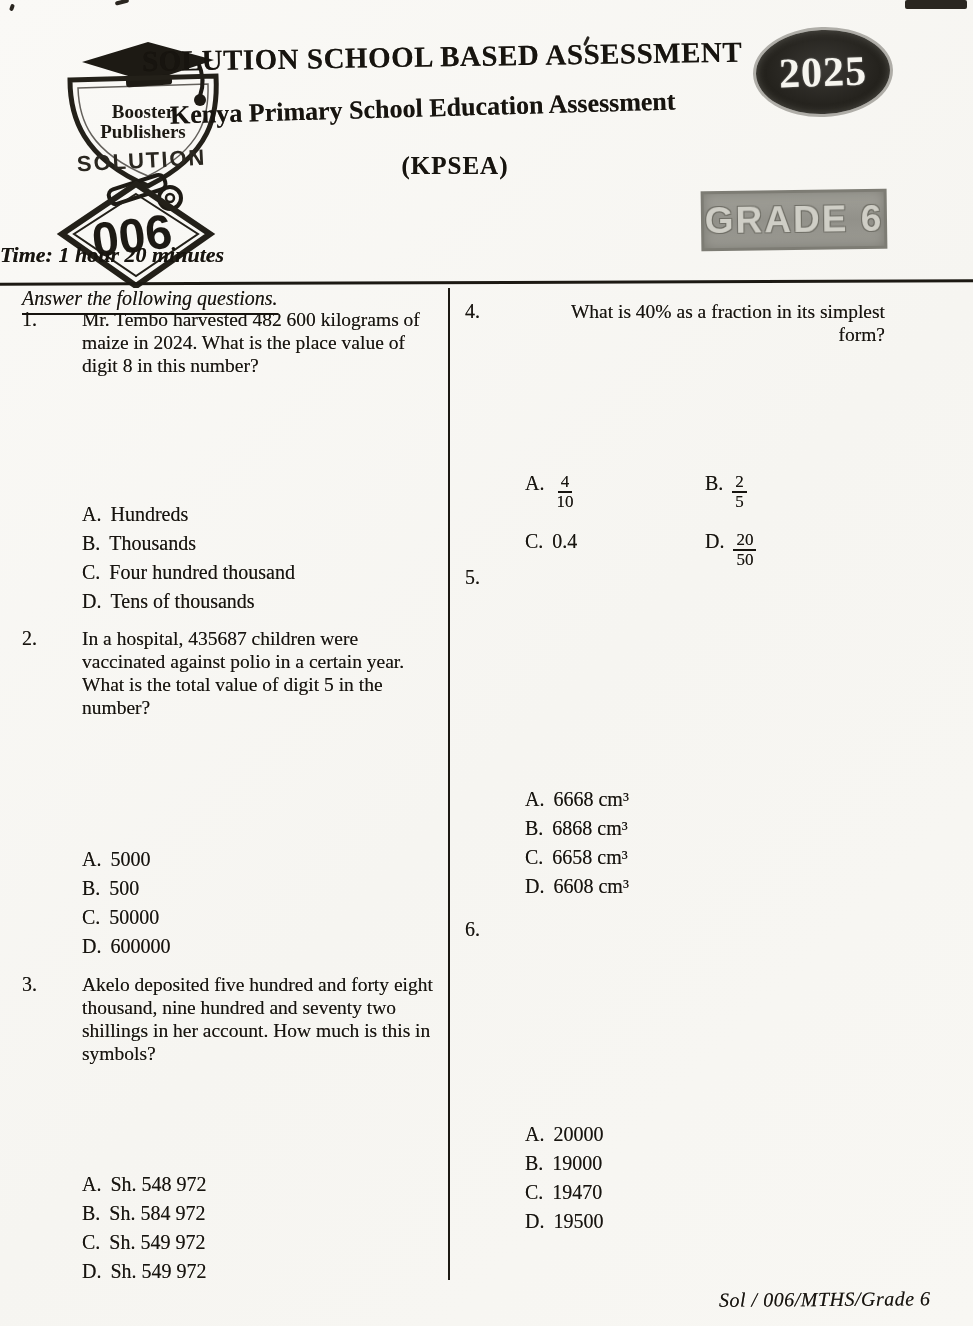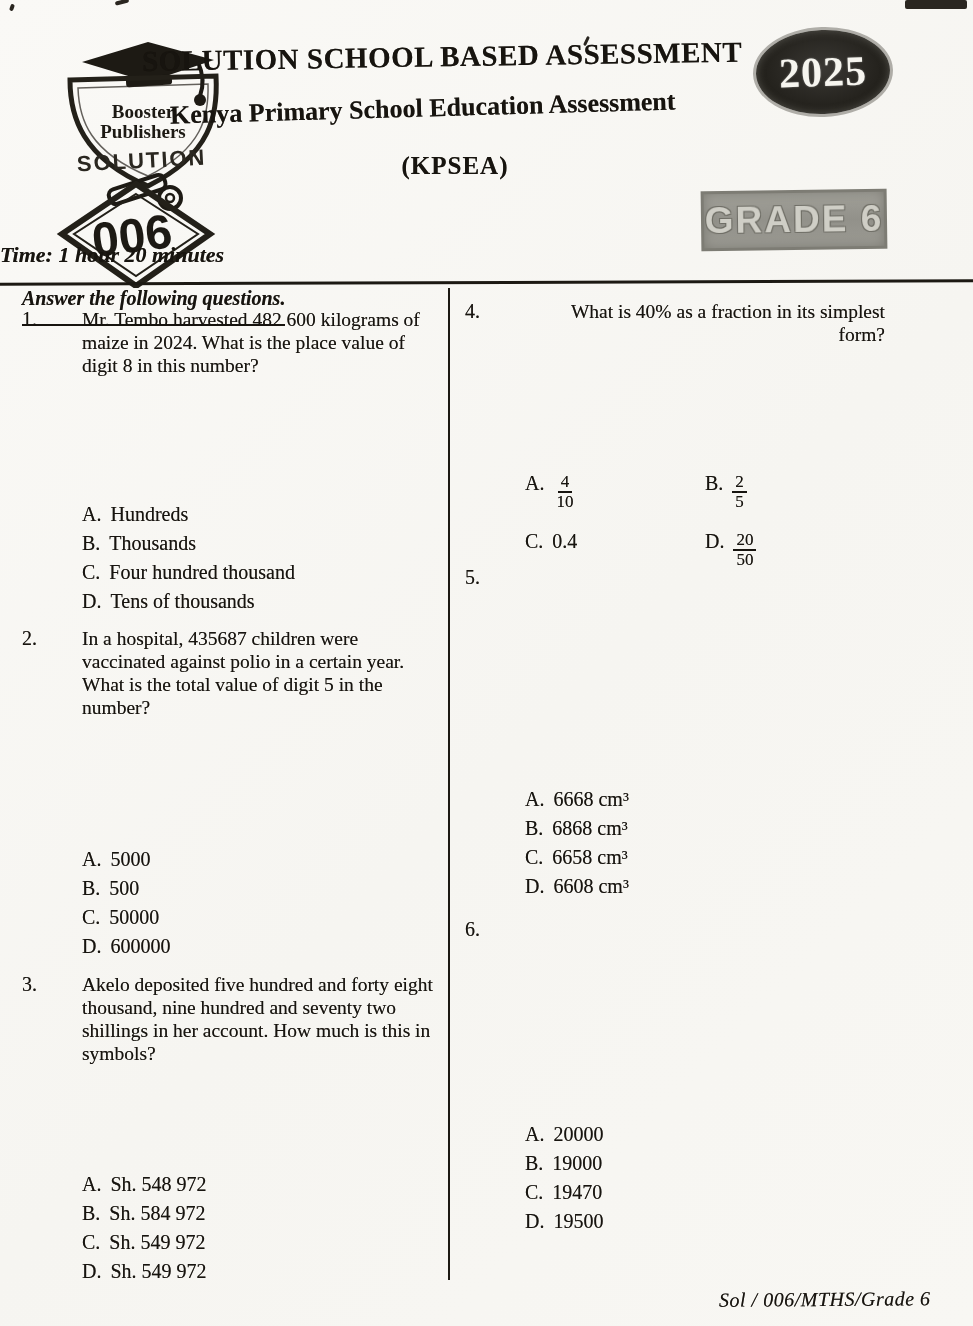--- a/index.html
+++ b/index.html
@@ -55,22 +55,22 @@
   
   .logo{position:absolute;left:30px;top:36px;width:212px;height:252px;}
 
   
   .header-rule{position:absolute;left:0;top:281px;width:973px;height:3px;
     background:#1c1913;transform:rotate(-0.2deg);}
   .col-divider{position:absolute;left:448px;top:288px;width:2px;height:992px;background:#1c1913;}
 
   .instructions{
     position:absolute;left:22px;top:287px;
-    font-size:20px;font-weight:bold;font-style:italic;
-    border-bottom:2px solid #17140f;padding-bottom:14px;
+    font-size:20px;font-weight:normal;font-style:italic;
+    border-bottom:2px solid #17140f;padding-bottom:3px;
   }
 
   
   .question{position:absolute;display:flex;}
   .q-number{width:60px;font-size:20px;flex:0 0 auto;}
   .q-text{font-size:19.5px;line-height:23px;}
   .left .q-text{width:352px;}
   .right .q-text{width:360px;text-align:right;}
 
   .options{position:absolute;font-size:20px;}

